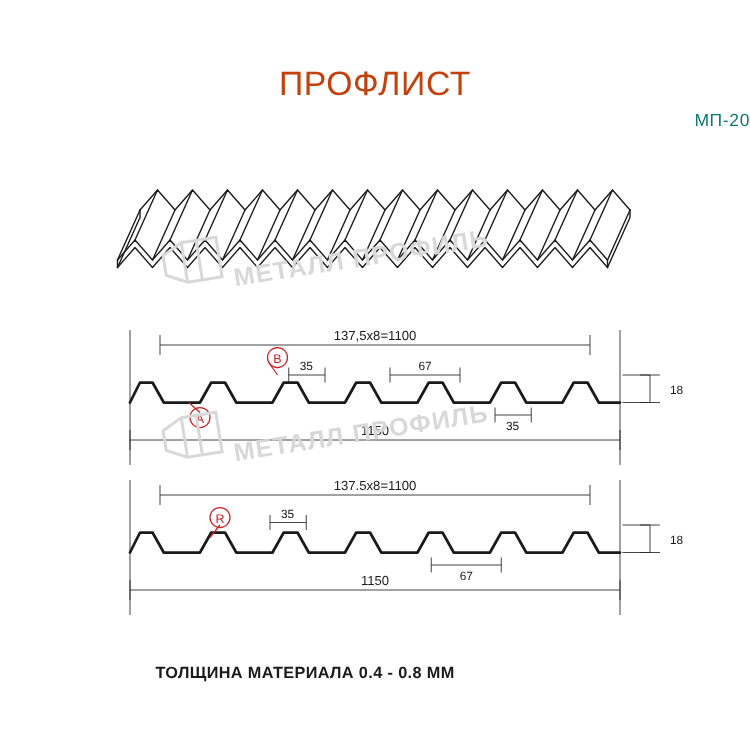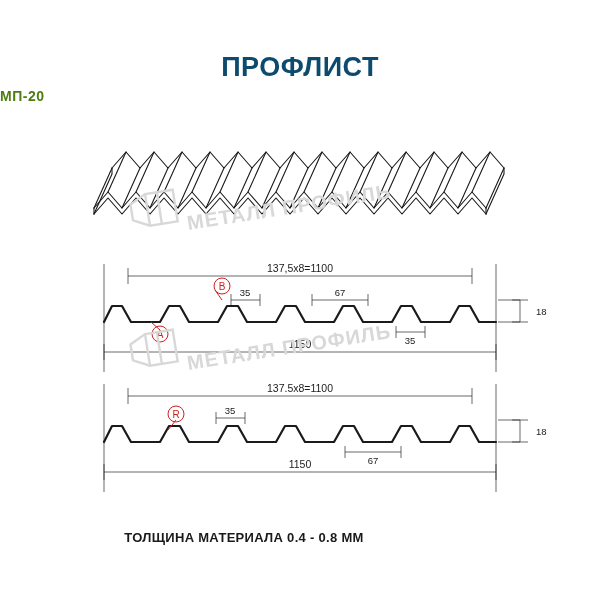--- a/index.html
+++ b/index.html
@@ -21,33 +21,33 @@
     height: 600px;
     box-sizing: border-box;
   }
   .title {
     position: absolute;
     top: 52px;
     left: 0;
     width: 600px;
     text-align: center;
     font-size: 27px;
-    font-weight: bold;
+    font-weight: normal;
     letter-spacing: 0.5px;
-    color: #0c4a6e;
+    color: #c2410c;
   }
   .subtitle {
     position: absolute;
     top: 88px;
     left: 0;
     width: 600px;
-    text-align: left;
+    text-align: right;
     font-size: 14px;
-    font-weight: bold;
-    color: #4d7c0f;
+    font-weight: normal;
+    color: #0f766e;
     letter-spacing: 0.5px;
   }
   .footer {
     position: absolute;
     top: 530px;
     left: 0;
     width: 488px;
     text-align: center;
     font-size: 13px;
     font-weight: bold;

